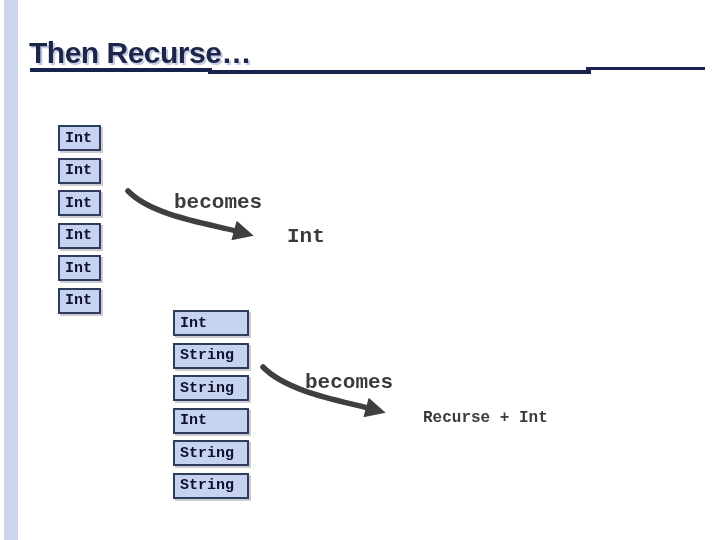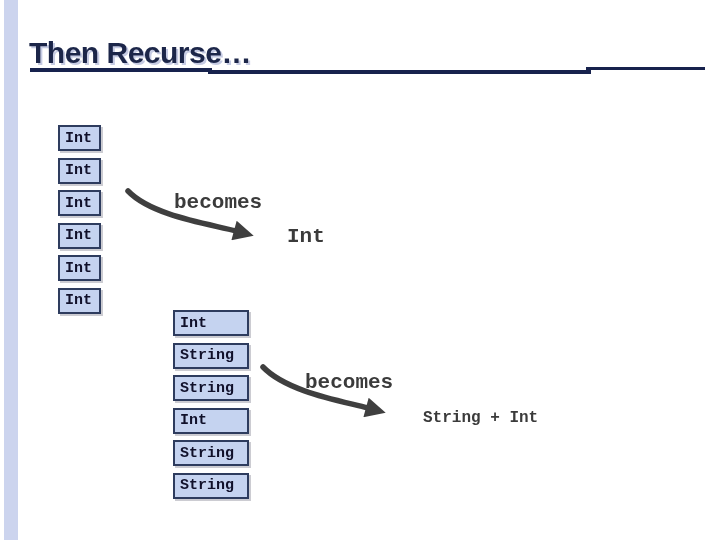--- a/index.html
+++ b/index.html
@@ -126,15 +126,15 @@
         <path d="M0,0 L10,5 L0,10 z" fill="#3f3f3f"></path>
       </marker>
     </defs>
     <path d="M128,191 C152,216 210,224 236,231" fill="none" stroke="#3f3f3f" stroke-width="5.5" stroke-linecap="round" marker-end="url(#ah)"></path>
     <path d="M263,367 C287,392 342,401 368,408" fill="none" stroke="#3f3f3f" stroke-width="5.5" stroke-linecap="round" marker-end="url(#ah)"></path>
   </svg>
 
   <span class="mono-note becomes-1">becomes</span>
   <span class="mono-note result-1">Int</span>
   <span class="mono-note becomes-2">becomes</span>
-  <span class="mono-note result-2">String + Int</span>
+  <span class="mono-note result-2">Recurse + Int</span>
 
 </div>
 
 </body></html>

